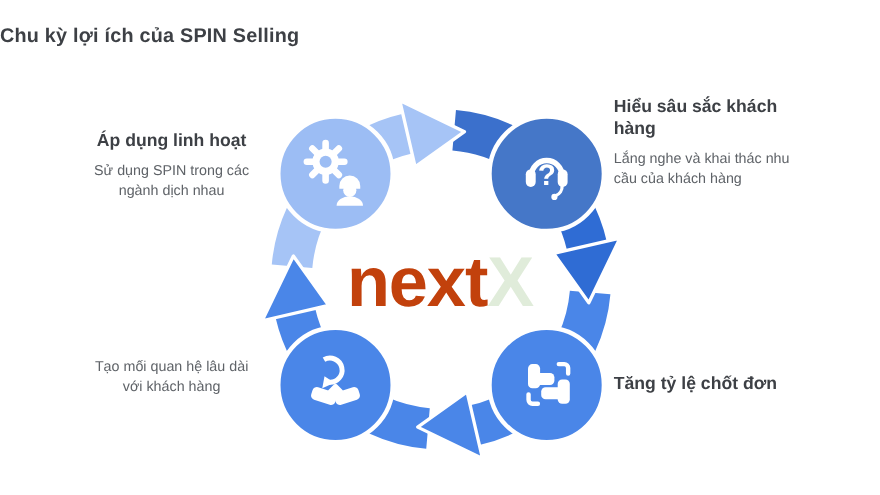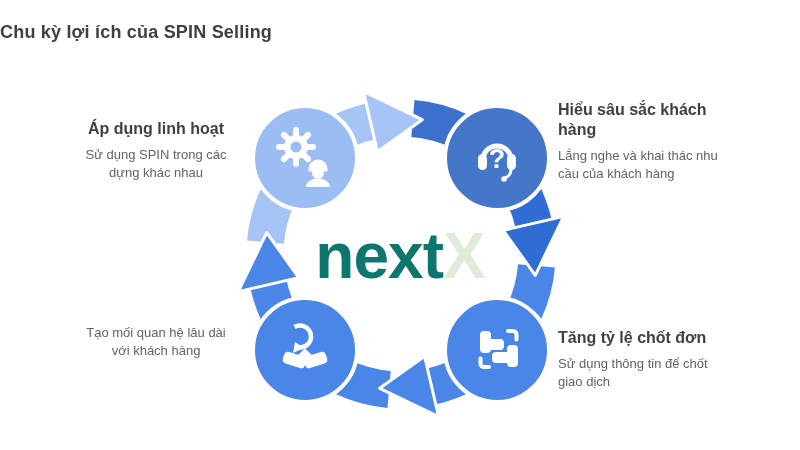--- a/index.html
+++ b/index.html
@@ -11,36 +11,36 @@
   .title{
     position:absolute;left:0;right:0;top:22px;
     text-align:left;font-size:18px;font-weight:bold;color:#3d4045;
     letter-spacing:.2px;
   }
   .watermark{
     position:absolute;left:50%;top:256px;transform:translate(-50%,-50%);
     font-size:64px;font-weight:bold;letter-spacing:-1px;z-index:0;
     white-space:nowrap;
   }
-  .watermark .wm-gray{color:#0f766e;}
+  .watermark .wm-gray{color:#c2410c;}
   .watermark .wm-green{color:#e0ecda;}
   svg.diagram{position:absolute;left:0;top:0;z-index:1;}
   .label{position:absolute;z-index:2;}
   .label h3{
     margin:0 0 7px 0;font-size:16px;line-height:1.25;
     font-weight:bold;color:#3d4045;
   }
   .label p{
     margin:0;font-size:13px;line-height:1.4;color:#5f6368;
   }
   .align-right{text-align:center;}
   .align-left{text-align:left;}
   .lbl-tl{left:76px;top:119px;width:160px;}
-  .lbl-tr{left:558px;top:100px;width:160px;}
-  .lbl-br{left:558px;top:328px;width:170px;}
+  .lbl-tr{left:558px;top:88px;width:160px;}
+  .lbl-br{left:558px;top:340px;width:170px;}
   .lbl-bl{left:76px;top:324px;width:160px;}
 </style>
 </head>
 <body>
 
 <div class="title">Chu kỳ lợi ích của SPIN Selling</div>
 
 <div class="watermark">
   <span class="wm-gray">next</span><span class="wm-green">X</span>
 </div>
@@ -127,28 +127,27 @@
     <path d="M 294.5 327 A 11 11 0 1 1 299 347.5" fill="none" stroke="#ffffff" stroke-width="4.5"></path>
     <polygon points="295,342 304,348 293,353"></polygon>
     <rect x="283" y="354" width="23" height="12" rx="4" transform="rotate(18 294.5 360)"></rect>
     <rect x="304" y="354" width="23" height="12" rx="4" transform="rotate(-18 315.5 360)"></rect>
     <rect x="299.5" y="350.5" width="11" height="11" rx="2" transform="rotate(45 305 356)"></rect>
   </g>
 </svg>
 
 <div class="label lbl-tl align-right">
   <h3>Áp dụng linh hoạt</h3>
-  <p>Sử dụng SPIN trong các dựng khác nhau</p>
+  <p>Sử dụng SPIN trong các ngành dịch nhau</p>
 </div>
 
 <div class="label lbl-tr align-left">
   <h3>Hiểu sâu sắc khách hàng</h3>
   <p>Lắng nghe và khai thác nhu cầu của khách hàng</p>
 </div>
 
 <div class="label lbl-br align-left">
   <h3>Tăng tỷ lệ chốt đơn</h3>
-  <p>Sử dụng thông tin để chốt giao dịch</p>
 </div>
 
 <div class="label lbl-bl align-right">
   <p>Tạo mối quan hệ lâu dài với khách hàng</p>
 </div>
 
 </body></html>

